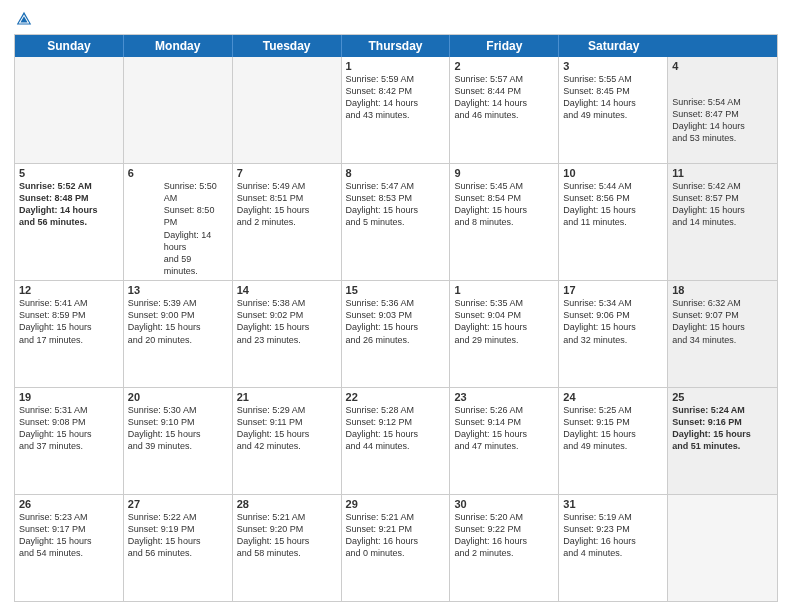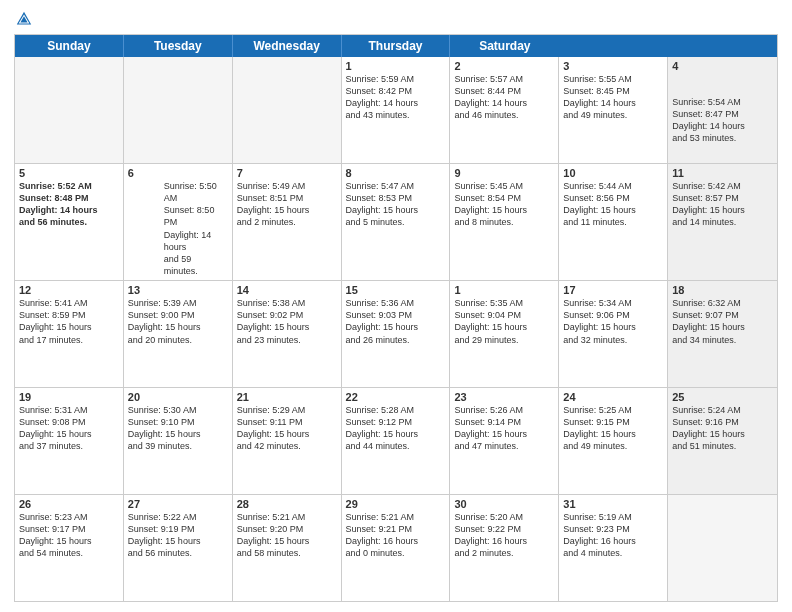--- a/index.html
+++ b/index.html
@@ -134,23 +134,24 @@
     </div>
     <div class="title-block">
       <div class="month-year"></div>
       <div class="location"></div>
     </div>
   </div>
 
   <div class="calendar">
     <div class="cal-header">
     <div class="cal-header-cell">Sunday</div>
+        <div class="cal-header-cell">Monday</div>
         <div class="cal-header-cell">Tuesday</div>
-        <div class="cal-header-cell">Wednesday</div>
         <div class="cal-header-cell">Thursday</div>
+        <div class="cal-header-cell">Friday</div>
         <div class="cal-header-cell">Saturday</div>
       </div>
     <div class="cal-body">
     <div class="cal-row">
           <div class="cal-cell empty"></div>
           <div class="cal-cell empty"></div>
           <div class="cal-cell empty"></div>
           <div class="cal-cell">
             <span class="day-num">1</span>
             <div class="cell-text" style="white-space: pre-line;">Sunrise: 5:59 AM
@@ -320,21 +321,21 @@
           </div>
           <div class="cal-cell">
             <span class="day-num">24</span>
             <div class="cell-text" style="white-space: pre-line;">Sunrise: 5:25 AM
 Sunset: 9:15 PM
 Daylight: 15 hours
 and 49 minutes.</div>
           </div>
           <div class="cal-cell shaded">
             <span class="day-num">25</span>
-            <div class="cell-text" style="white-space: pre-line;">Sunrise: 5:24 AM
+            <div class="cell-text" style="white-space: pre-line; font-weight: bold;">Sunrise: 5:24 AM
 Sunset: 9:16 PM
 Daylight: 15 hours
 and 51 minutes.</div>
           </div>
         </div>
         <div class="cal-row">
           <div class="cal-cell">
             <span class="day-num">26</span>
             <div class="cell-text" style="white-space: pre-line;">Sunrise: 5:23 AM
 Sunset: 9:17 PM

